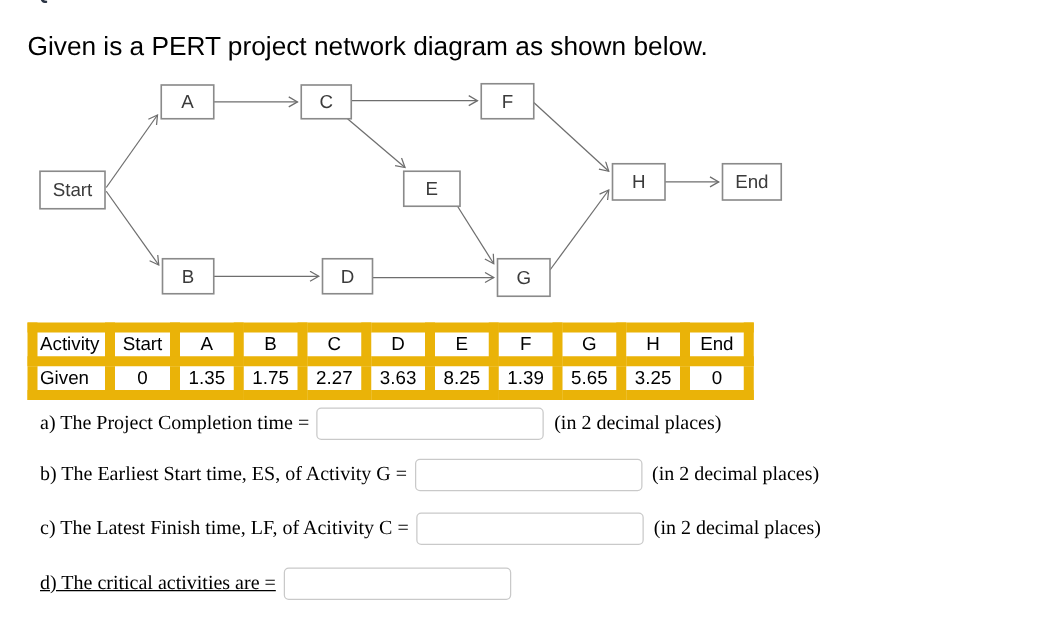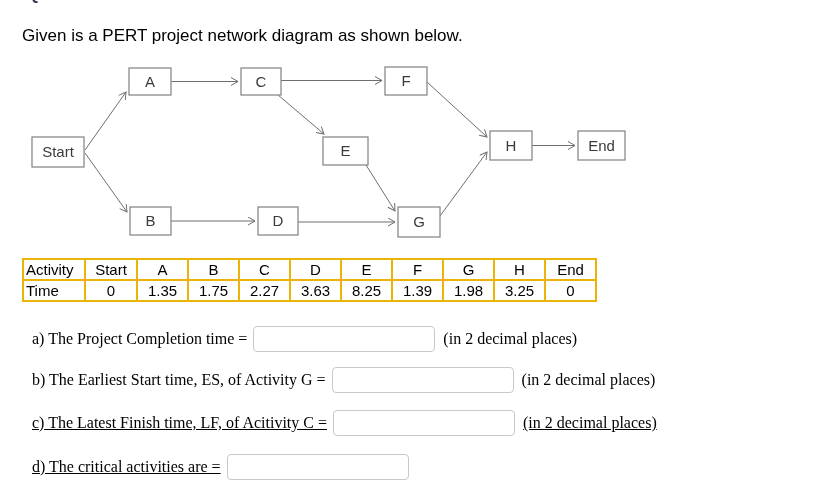--- a/index.html
+++ b/index.html
@@ -10,56 +10,56 @@
     font-family: "Liberation Sans", sans-serif;
   }
   .clipped-heading {
     position: absolute; left: 27px; top: -14px;
     margin: 0; font-family: "Liberation Sans", sans-serif;
     font-size: 16px; font-weight: bold; color: #2c3545;
     letter-spacing: 0.5px;
   }
   .intro {
     position: absolute; left: 22px; top: 26px; margin: 0;
-    font-size: 17px; color: #000000;
+    font-size: 21px; color: #000000;
   }
   .diagram {
     position: absolute; left: 0; top: 55px;
   }
   .diagram rect {
     fill: #ffffff; stroke: #8a8a8a; stroke-width: 1.3;
   }
   .diagram line {
     stroke: #6e6e6e; stroke-width: 1;
   }
   .diagram text {
     font-family: "Liberation Sans", sans-serif;
     font-size: 15px; fill: #3b3b3b; text-anchor: middle;
   }
   .activity-table {
     position: absolute; left: 22px; top: 258px;
     border-collapse: collapse; table-layout: fixed;
     font-size: 15px; color: #000000;
   }
   .activity-table td {
-    border: 2px solid #eab308;
+    border: 8px solid #eab308;
     height: 19px; line-height: 19px;
     text-align: center; padding: 0 1px;
     overflow: hidden; white-space: nowrap;
   }
   .activity-table td.rowhead { text-align: left; padding-left: 2px; }
   .q-row {
     position: absolute; left: 32px;
     display: flex; align-items: center;
     font-family: "Liberation Serif", serif;
     font-size: 16px; color: #000000; white-space: nowrap;
   }
   .q-row.qa { top: 326px; }
   .q-row.qb { top: 367px; }
-  .q-row.qc { top: 410px; text-decoration: underline; }
+  .q-row.qc { top: 410px; }
   .q-row.qd { top: 454px; text-decoration: underline; }
   .q-input {
     width: 172px; height: 24px;
     margin: 0 8px 0 6px;
     border: 1px solid #c9c9c9; border-radius: 4px;
     background: #ffffff;
     font-family: "Liberation Sans", sans-serif; font-size: 14px;
     padding: 0 4px; box-sizing: content-box; outline: none;
   }
 </style>
@@ -153,29 +153,29 @@
       <td>B</td>
       <td>C</td>
       <td>D</td>
       <td>E</td>
       <td>F</td>
       <td>G</td>
       <td>H</td>
       <td>End</td>
     </tr>
     <tr>
-      <td class="rowhead">Time</td>
+      <td class="rowhead">Given</td>
       <td>0</td>
       <td>1.35</td>
       <td>1.75</td>
       <td>2.27</td>
       <td>3.63</td>
       <td>8.25</td>
       <td>1.39</td>
-      <td>1.98</td>
+      <td>5.65</td>
       <td>3.25</td>
       <td>0</td>
     </tr>
   </tbody>
 </table>
 
 <div class="q-row qa">
   <span>a) The Project Completion time =</span>
   <input class="q-input" type="text" value="" style="">
   <span>(in 2 decimal places)</span>

